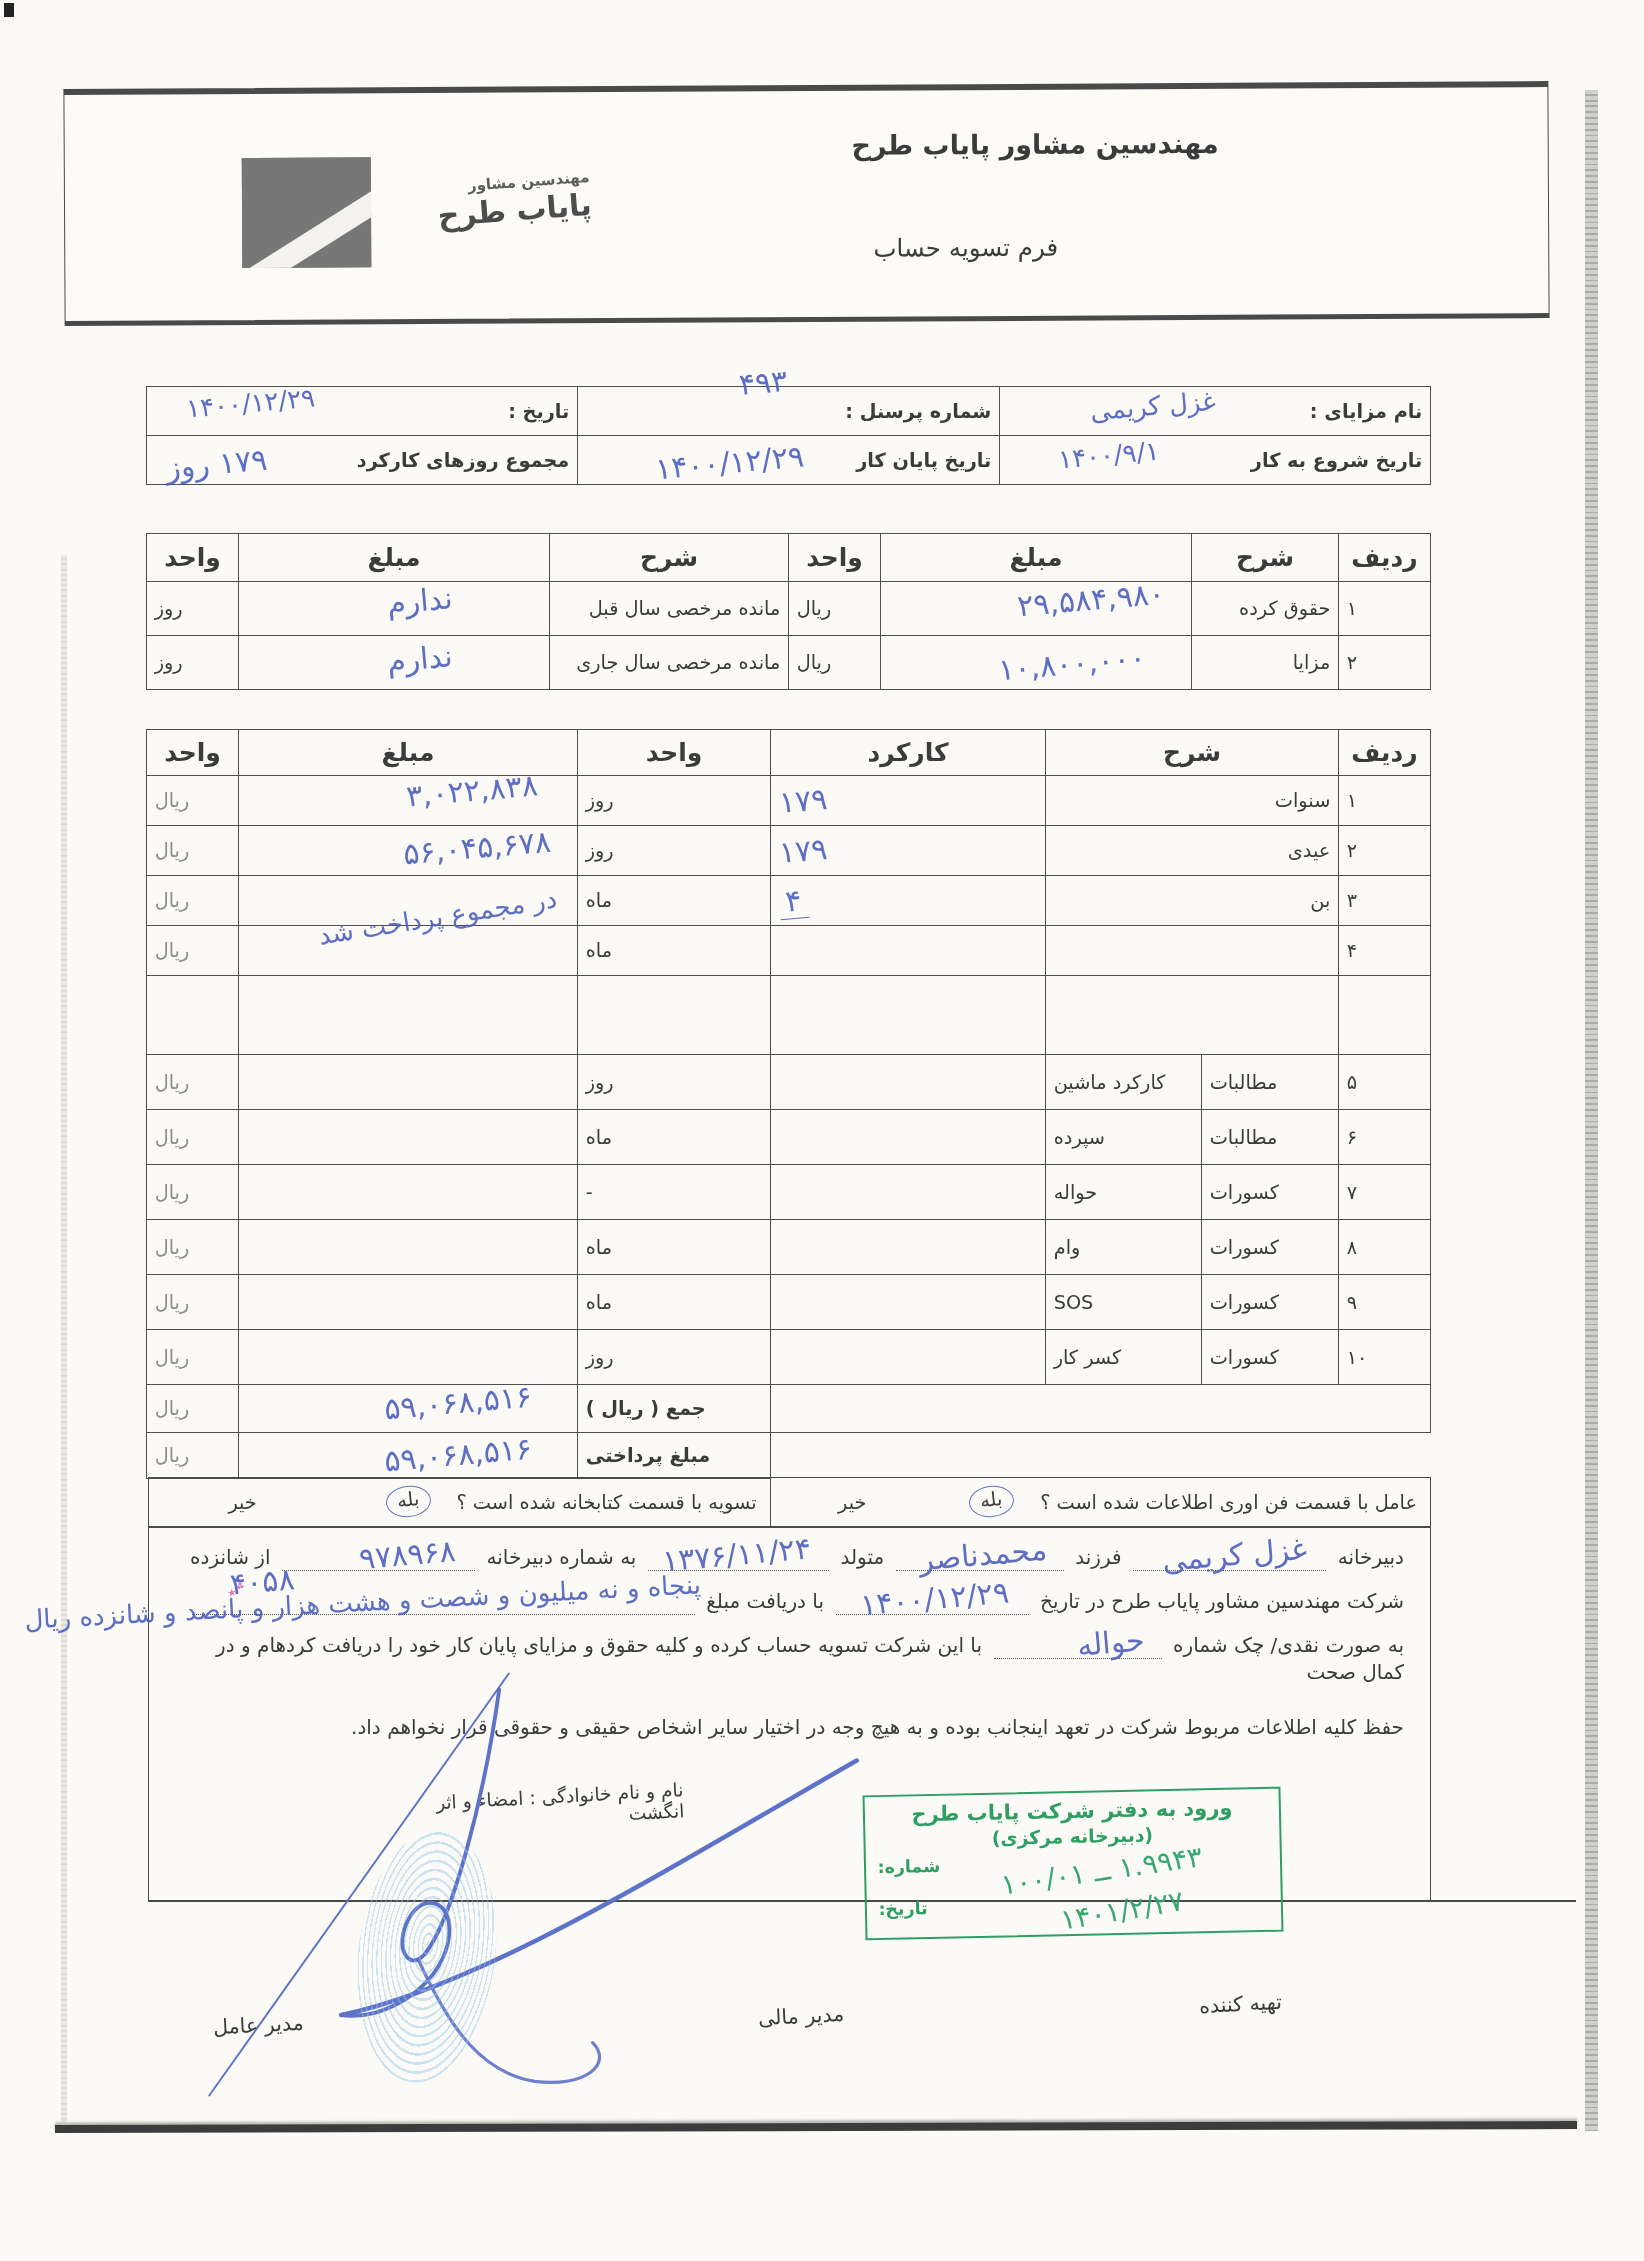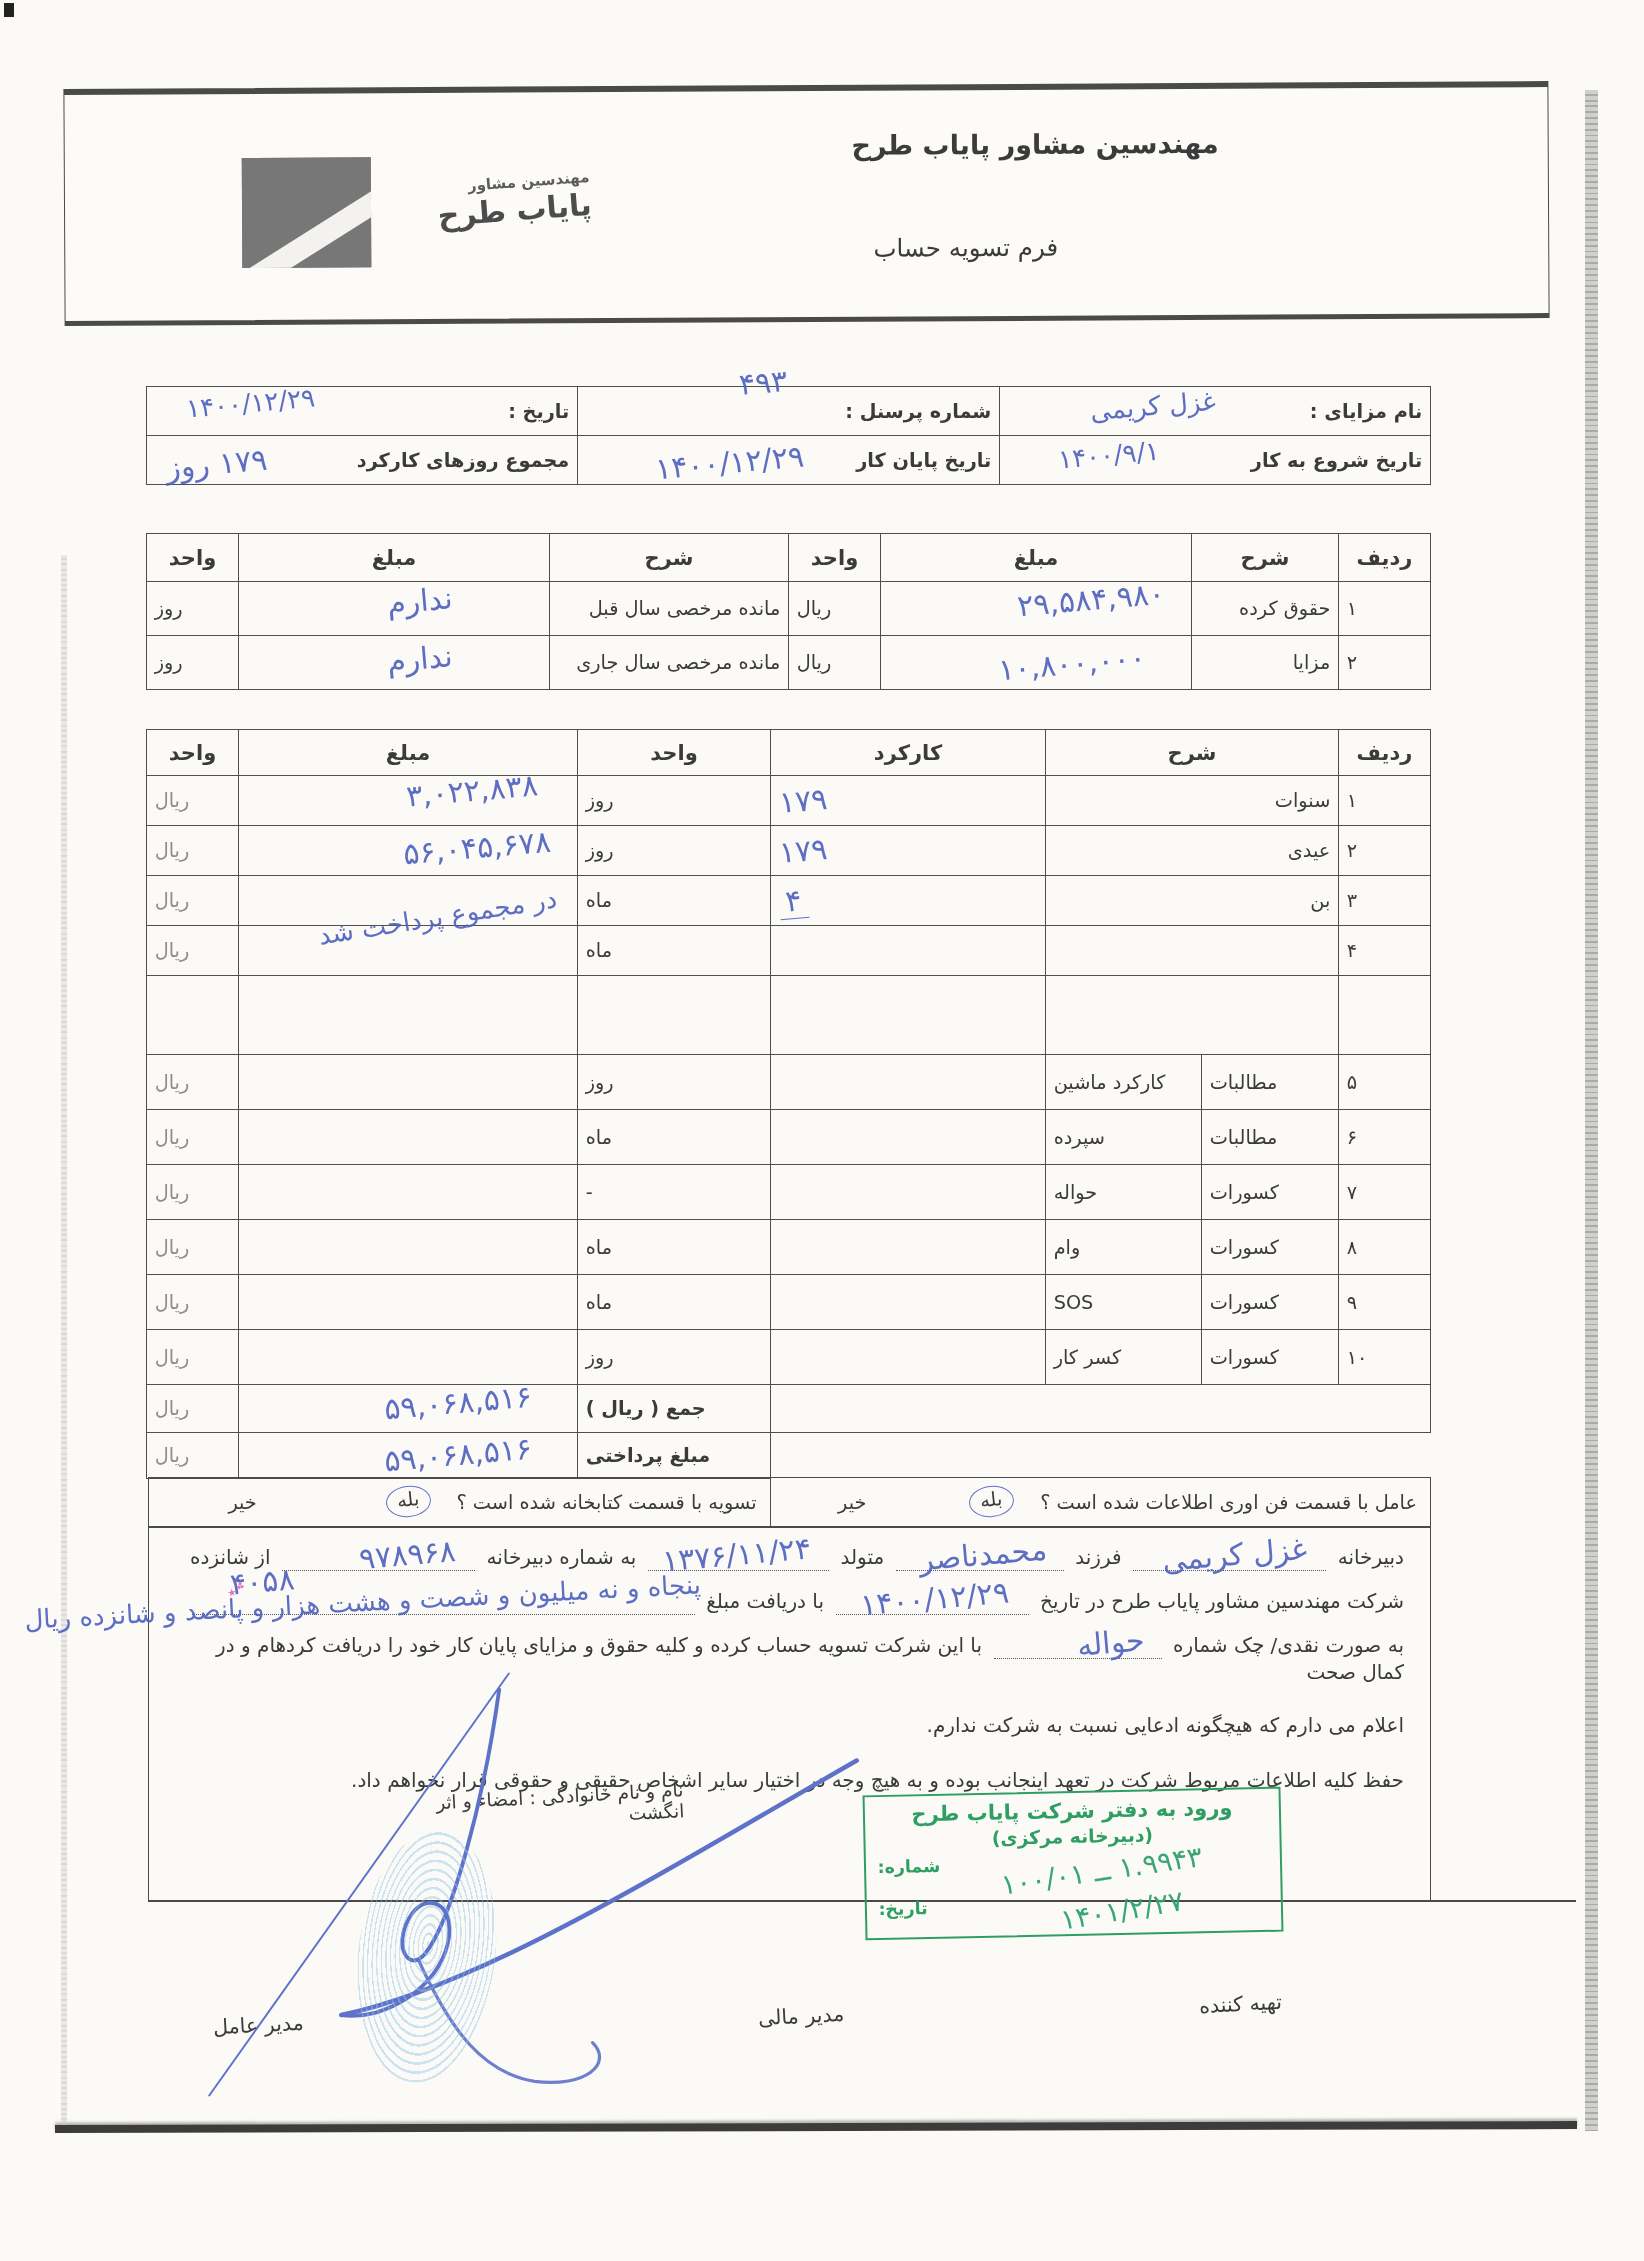--- a/index.html
+++ b/index.html
@@ -29,21 +29,21 @@
   .logo-txt .b{font-size:30px;font-weight:bold;color:#4c4c4c;display:block;margin-top:1.3px;}
   
   table{border-collapse:collapse;table-layout:fixed;position:absolute;right:213px;width:1283px;
     background:transparent;}
   td{border:1.3px solid #4f4f4f;border-top-width:1.9px;border-bottom-width:1.9px;position:relative;
     padding:1.3px 7.7px;font-size:19.3px;overflow:visible;vertical-align:middle;}
   .t-pers{top:386px;}
   .t-one{top:533px;}
   .t-two{top:729px;}
   .lbl{font-weight:bold;}
-  .hd td{font-weight:bold;text-align:center;font-size:21px;}
+  .hd td{font-weight:bold;text-align:center;font-size:25px;}
   .ctr{text-align:left;}
   .faint{color:#8d8d8d;}
   
   .hw{font-family:"DejaVu Sans",sans-serif;color:#5063bf;display:inline-block;
       transform:rotate(-5deg);opacity:.92;white-space:nowrap;}
   .hw40{font-size:26px;} .hw46{font-size:30px;}
   .abs{position:absolute;}
   .hw-g{color:#2fa36b;opacity:.95;}
   
   .clear-row{position:absolute;right:213px;top:1477px;width:1283px;height:50px;display:flex;
@@ -381,21 +381,20 @@
         <span class="dfill hw hw40" style="right:auto;left:-168px;transform:rotate(-3deg)">پنجاه و نه میلیون و شصت و هشت هزار و پانصد و شانزده ریال</span>
       </span>
     </div>
     <div class="dline">
       <span>به صورت نقدی/ چک شماره</span>
       <span class="dots" style="width:168px">
         <span class="dfill hw hw46">حواله</span>
       </span>
       <span>با این شرکت تسویه حساب کرده و کلیه حقوق و مزایای پایان کار خود را دریافت کردهام و در کمال صحت</span>
     </div>
-    <div class="dline" style="margin-top:26px">اعلام می دارم که هیچگونه ادعایی نسبت به شرکت ندارم.</div>
     <div class="dline" style="margin-top:28px">حفظ کلیه اطلاعات مربوط شرکت در تعهد اینجانب بوده و به هیچ وجه در اختیار سایر اشخاص حقیقی و حقوقی قرار نخواهم داد.</div>
   </div>
 
   <div class="foot-rule"></div>
 
   <div class="sig-label">نام و نام خانوادگی : امضاء و اثر انگشت</div>
 
   <svg class="sig-svg" width="741" height="451" viewBox="0 0 1150 700">
     <g fill="none" stroke="#5e72c9" stroke-linecap="round">
       <path d="M 95 690 L 560 35" stroke-width="3"></path>

